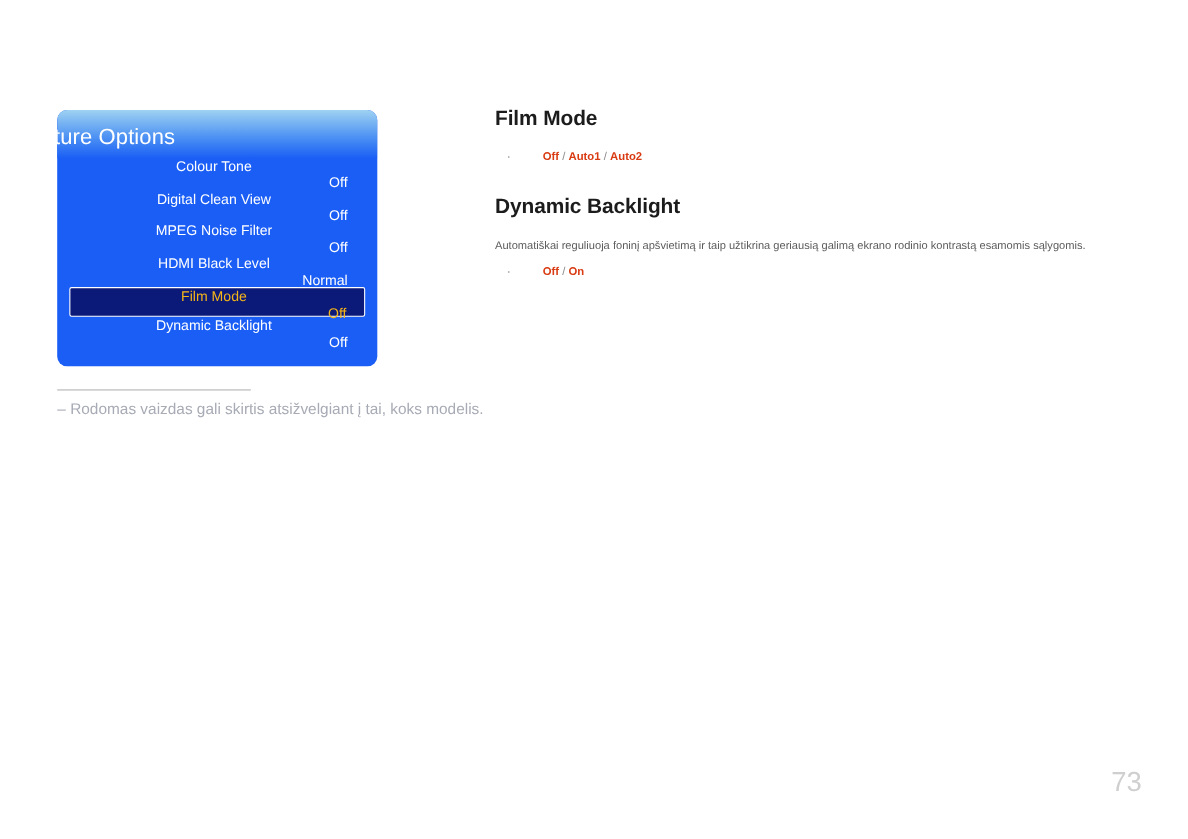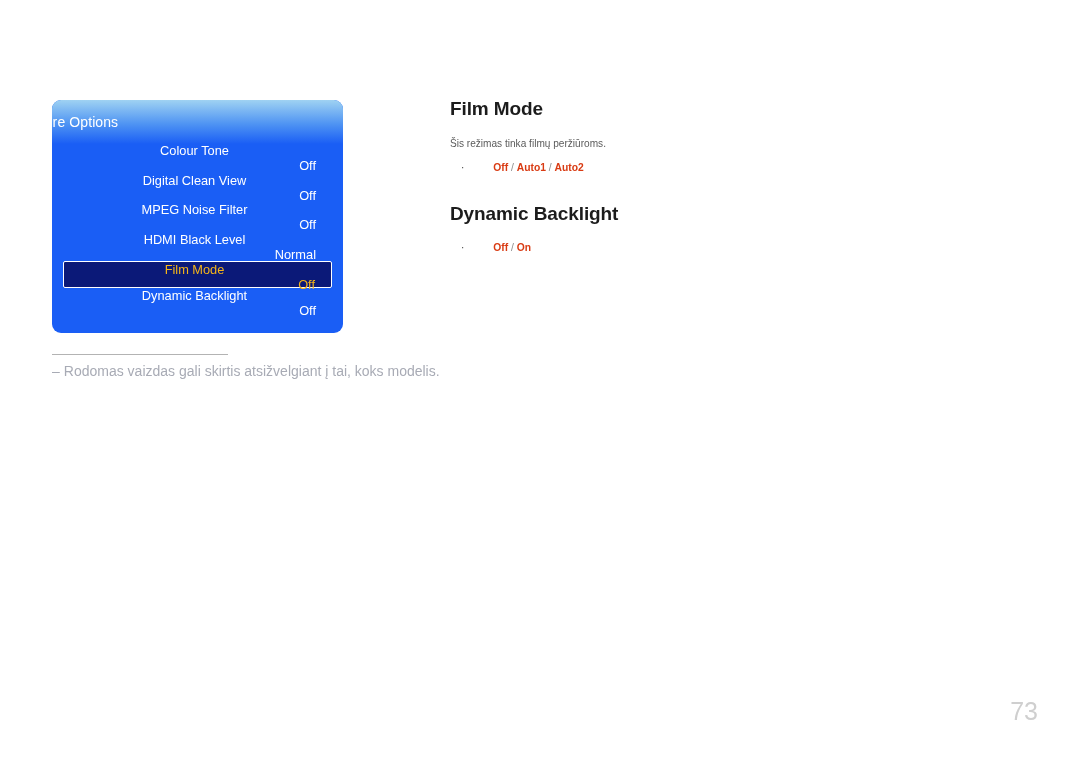--- a/index.html
+++ b/index.html
@@ -30,21 +30,21 @@
   .osd-header-grad {
     position: absolute;
     left: 0; top: 0; right: 0;
     height: 44px;
     background: linear-gradient(to bottom, #9fd2f2 0%, #4e93f3 55%, #1a5ef5 100%);
   }
   .osd-title {
     position: absolute;
     left: 21px;
     top: 114px;
-    font-size: 14px;
+    font-size: 20px;
     color: #ffffff;
     letter-spacing: 0.1px;
     z-index: 3;
   }
   .osd-rows {
     position: absolute;
     left: 0;
     top: 43px;
     right: 0;
     z-index: 2;
@@ -198,25 +198,25 @@
 </div>
 <div class="osd-title">Picture Options</div>
 
 <div class="footnote-rule"></div>
 <div class="footnote">
   <span class="dash">–</span><span>Rodomas vaizdas gali skirtis atsižvelgiant į tai, koks modelis.</span>
 </div>
 
 <div class="content">
     <h2 class="section-heading">Film Mode</h2>
-    <p class="body-text">Šis režimas tinka filmų peržiūroms.</p>
     <div class="option-line">
       <span class="bullet">·</span>
       <span class="opts"><span>Off</span><span class="sep"> / </span><span>Auto1</span><span class="sep"> / </span><span>Auto2</span></span>
     </div>
     <h2 class="section-heading second">Dynamic Backlight</h2>
+    <p class="body-text wide">Automatiškai reguliuoja foninį apšvietimą ir taip užtikrina geriausią galimą ekrano rodinio kontrastą esamomis sąlygomis.</p>
     <div class="option-line">
       <span class="bullet">·</span>
       <span class="opts"><span>Off</span><span class="sep"> / </span><span>On</span></span>
     </div>
   </div>
 
 <div class="page-number">73</div>
 
 </body></html>

